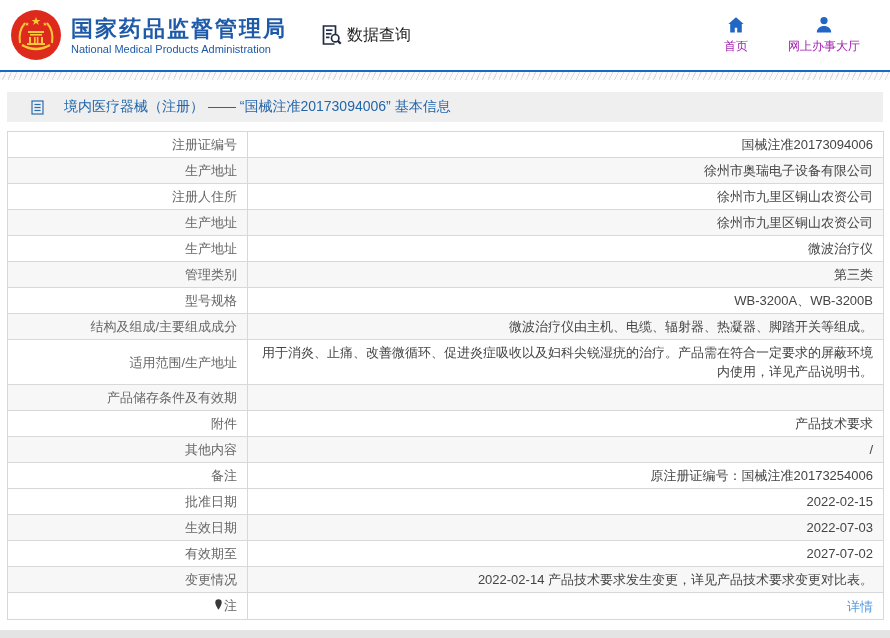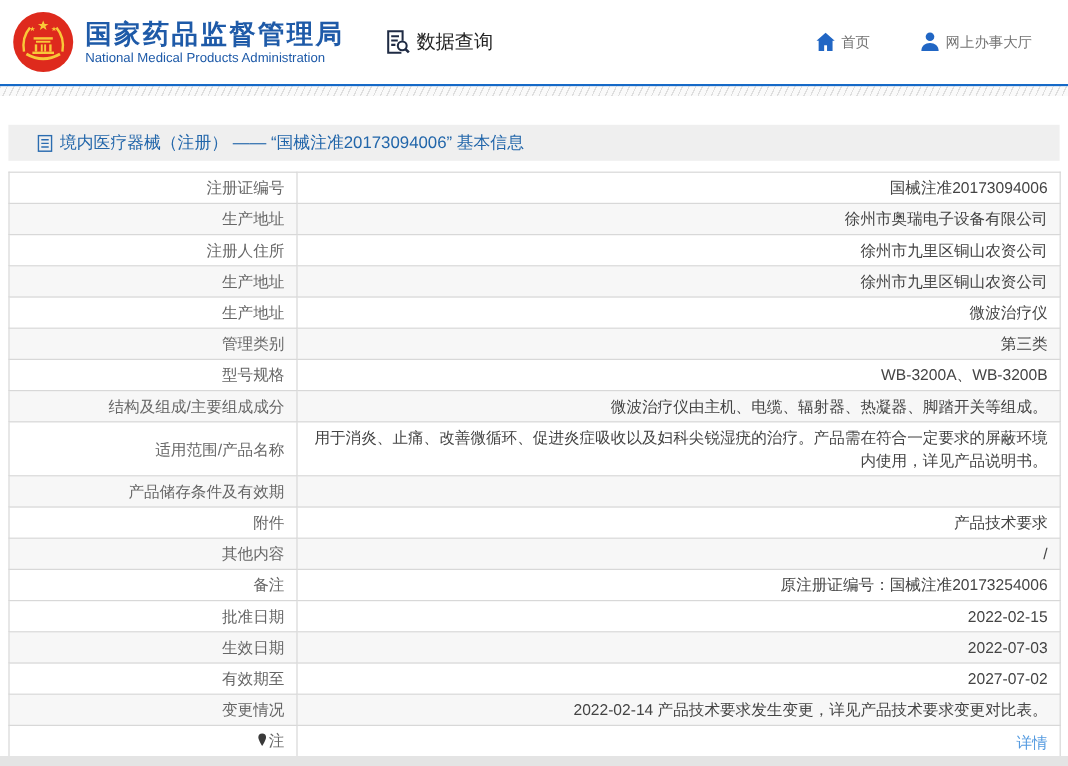--- a/index.html
+++ b/index.html
@@ -11,28 +11,28 @@
   }
   
   .site-header { height:70px; display:flex; align-items:center; padding:0 30px 0 10px; background:#fff; }
   .brand { display:flex; align-items:center; gap:9px; cursor:pointer; }
   .emblem svg { width:52px; height:52px; display:block; }
   .brand-cn { font-size:22px; font-weight:bold; color:#1e5aa8; letter-spacing:2px; line-height:1.25; }
   .brand-en { font-size:11px; color:#1e5aa8; margin-top:1px; }
   .data-query { display:flex; align-items:center; gap:4px; margin-left:32px; font-size:16px; color:#222; cursor:pointer; }
   .data-query svg { width:24px; height:24px; display:block; }
   .top-nav { margin-left:auto; display:flex; gap:40px; }
-  .nav-item { display:flex; flex-direction:row; align-items:center; gap:3px; text-decoration:none; color:#737373; font-size:12px; cursor:pointer; }
+  .nav-item { display:flex; flex-direction:column; align-items:center; gap:3px; text-decoration:none; color:#a21caf; font-size:12px; cursor:pointer; }
   .nav-item svg { width:20px; height:20px; display:block; }
   
   .blue-line { height:2px; background:#1569c7; }
   .stripes { height:8px;
     background:repeating-linear-gradient(115deg,#dedede 0,#dedede 1px,#fafafa 1px,#fafafa 5px); }
   
-  .title-bar { margin:24px 7px 0; height:30px; background:#efefef; display:flex; align-items:center; gap:6px;
+  .title-bar { margin:12px 7px 0; height:30px; background:#efefef; display:flex; align-items:center; gap:20px;
     padding:0 24px; font-size:14px; color:#2266aa; }
   .title-bar svg { width:13px; height:15px; display:block; flex:none; }
   
   .info-table { width:876px; margin:9px 7px 0; border-collapse:collapse; table-layout:fixed; }
   .info-table td { border:1px solid #d8d8d8; font-size:13px; height:25px; padding:3px 10px; vertical-align:middle; line-height:19px; }
   .label-cell { text-align:right; color:#666; }
   .value-cell { text-align:right; color:#444; word-break:break-all; }
   tr.alt { background:#f7f7f7; }
   .value-cell a { color:#559be0; text-decoration:none; cursor:pointer; }
   .pin { display:inline-block; vertical-align:-1px; margin-right:1px; }
@@ -150,21 +150,21 @@
         </tr>
         <tr>
           <td class="label-cell">型号规格</td>
           <td class="value-cell">WB-3200A、WB-3200B</td>
         </tr>
         <tr class="alt">
           <td class="label-cell">结构及组成/主要组成成分</td>
           <td class="value-cell">微波治疗仪由主机、电缆、辐射器、热凝器、脚踏开关等组成。</td>
         </tr>
         <tr>
-          <td class="label-cell">适用范围/产品名称</td>
+          <td class="label-cell">适用范围/生产地址</td>
           <td class="value-cell">用于消炎、止痛、改善微循环、促进炎症吸收以及妇科尖锐湿疣的治疗。产品需在符合一定要求的屏蔽环境内使用，详见产品说明书。</td>
         </tr>
         <tr class="alt">
           <td class="label-cell">产品储存条件及有效期</td>
           <td class="value-cell"></td>
         </tr>
         <tr>
           <td class="label-cell">附件</td>
           <td class="value-cell">产品技术要求</td>
         </tr>

